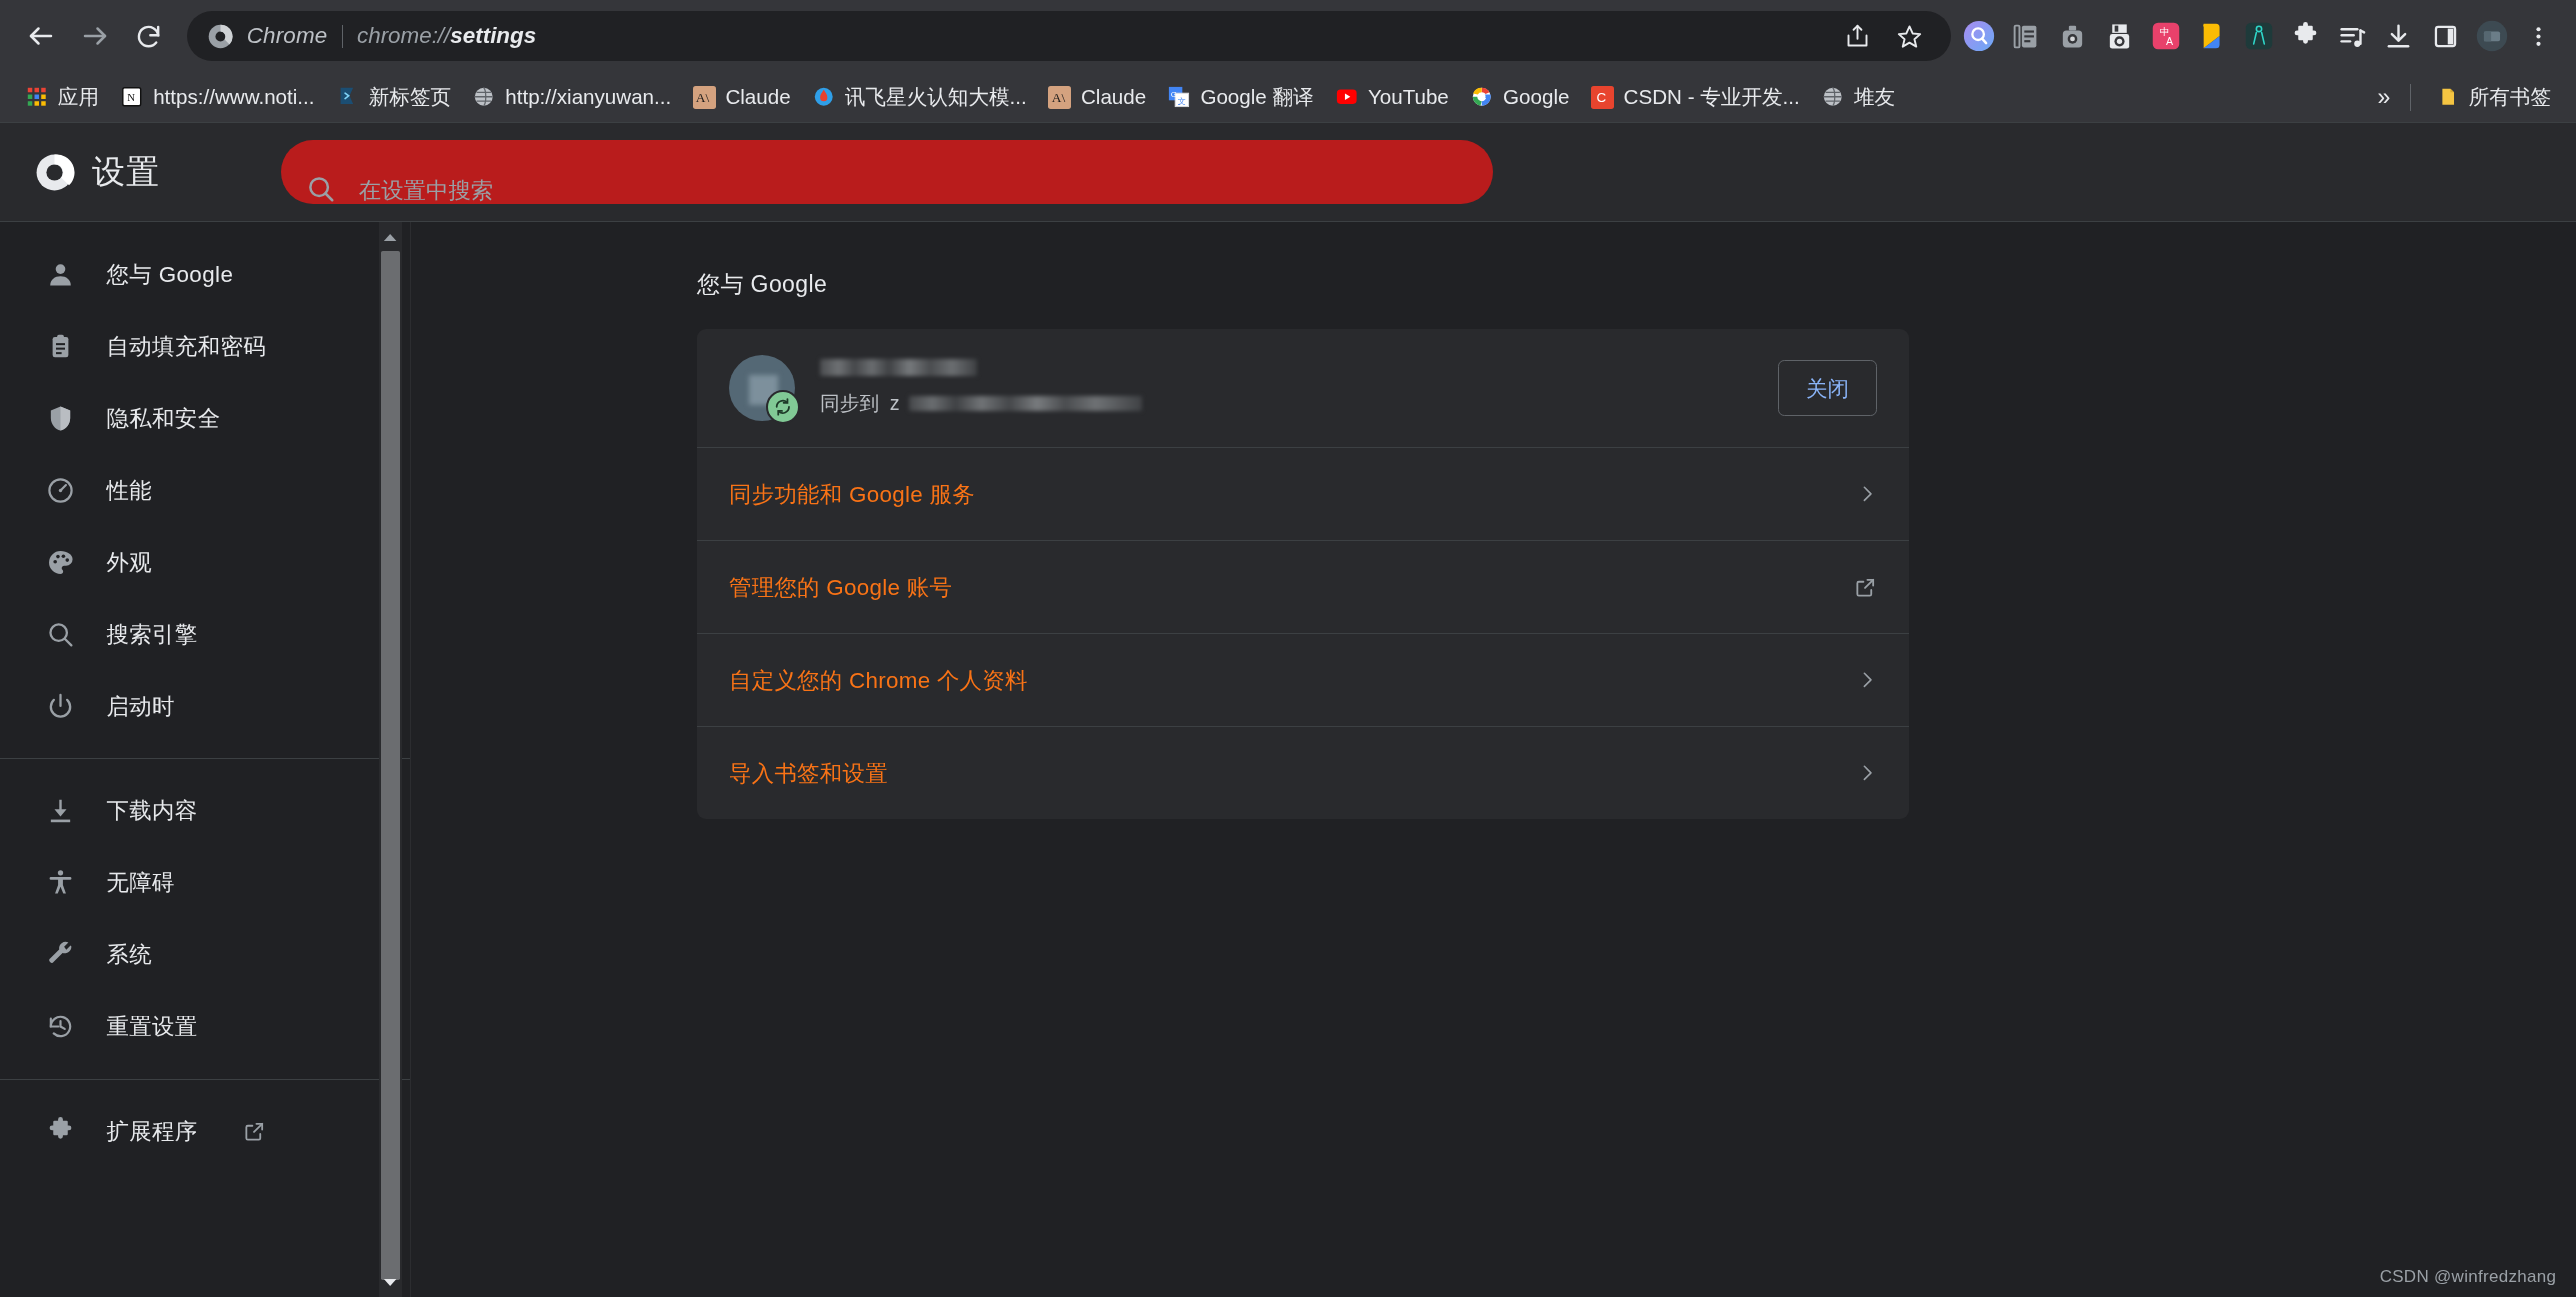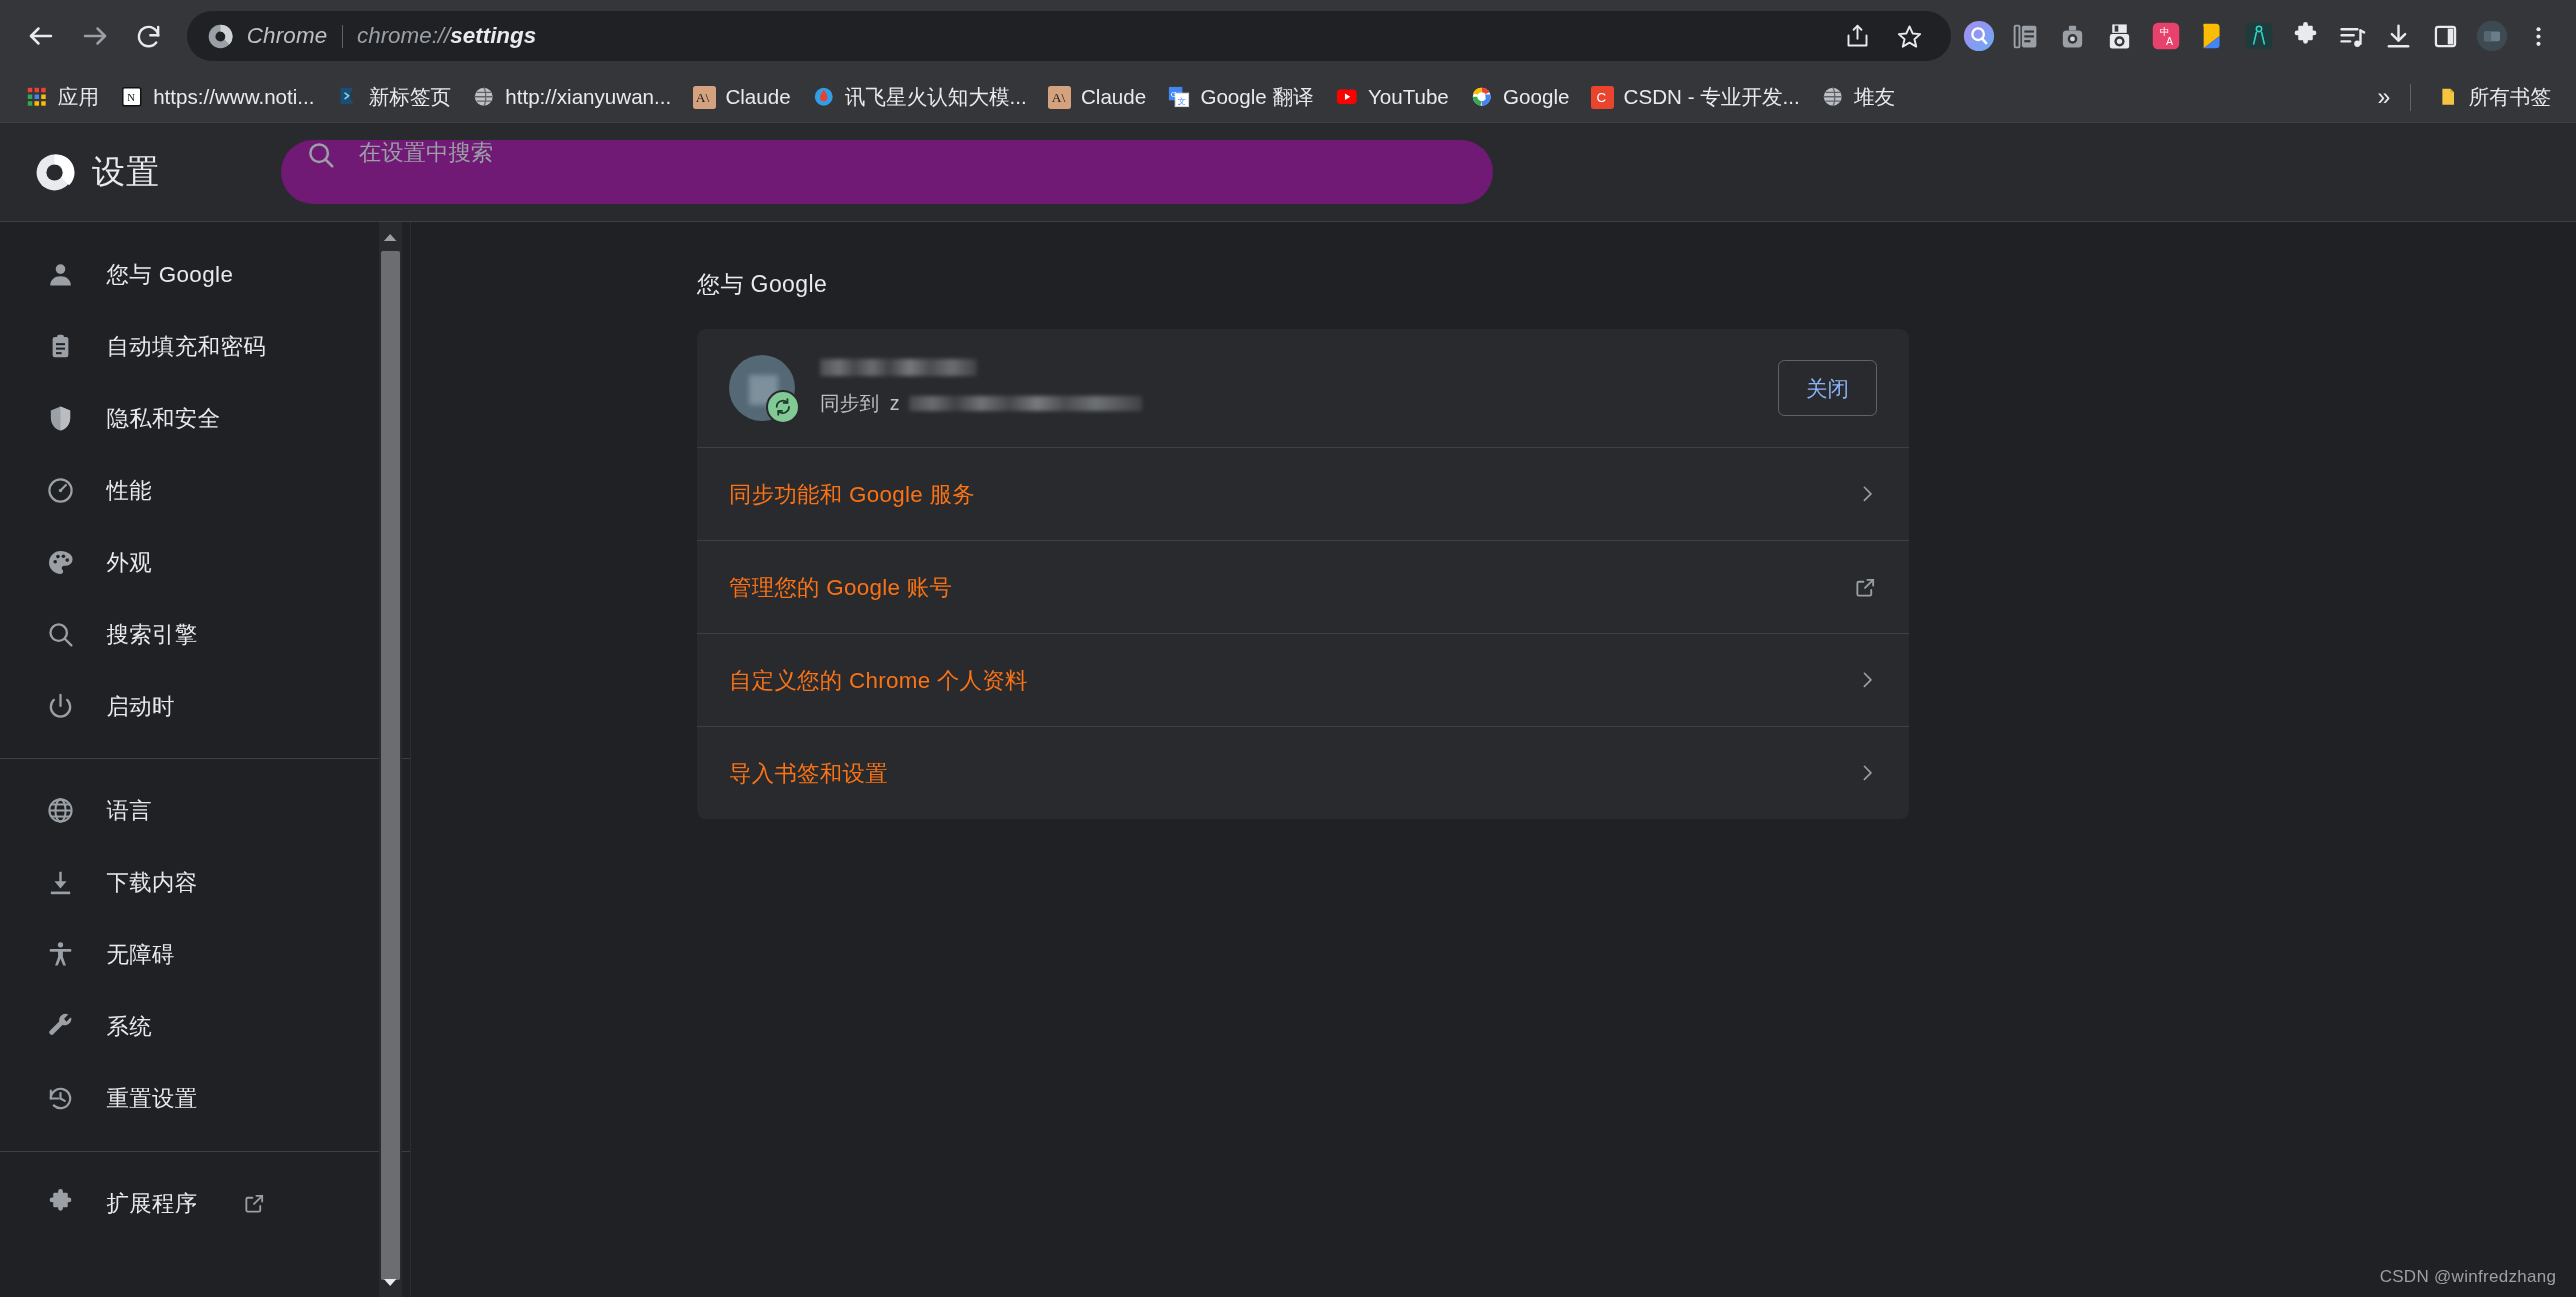--- a/index.html
+++ b/index.html
@@ -124,23 +124,23 @@
     color: #e8eaed;
     font-size: 33px;
     margin-left: 17px;
     letter-spacing: 0.9px;
   }
   .settings-search {
     margin-left: 121px;
     flex: 0 0 auto;
     width: 1212px;
     height: 64px;
-    background: #701a75;
+    background: #b91c1c;
     border-radius: 32px;
-    display: flex; align-items: flex-start;
+    display: flex; align-items: flex-end;
     padding: 0 25px;
   }
   .settings-search .sicon { width: 30px; height: 30px; flex:0 0 auto; }
   .settings-search-input {
     background: transparent; border: none; outline: none;
     color: #e8eaed; font-size: 22.4px;
     font-family: "Liberation Sans", sans-serif;
     margin-left: 23px; width: 100%;
   }
   .settings-search-input::placeholder { color: #9aa0a6; }
@@ -700,32 +700,20 @@
             <svg width="29" height="29" viewBox="0 0 24 24" fill="none" stroke="#9aa0a6" stroke-width="1.9" stroke-linecap="round">
                 <path d="M6.5 6.5a8 8 0 1 0 11 0"></path>
                 <line x1="12" y1="2.5" x2="12" y2="11.5"></line>
               </svg>
           </span>
           <span class="nav-label">启动时</span>
         </div>
 
         <div class="nav-sep"></div>
 
-        <div class="nav-item">
-          <span class="nav-ico">
-            <svg width="29" height="29" viewBox="0 0 24 24" fill="none" stroke="#9aa0a6" stroke-width="1.7">
-                <circle cx="12" cy="12" r="9.2"></circle>
-                <ellipse cx="12" cy="12" rx="4.2" ry="9.2"></ellipse>
-                <line x1="2.8" y1="12" x2="21.2" y2="12"></line>
-                <line x1="4.6" y1="7" x2="19.4" y2="7"></line>
-                <line x1="4.6" y1="17" x2="19.4" y2="17"></line>
-              </svg>
-          </span>
-          <span class="nav-label">语言</span>
-        </div>
 
         <div class="nav-item">
           <span class="nav-ico">
             <svg width="29" height="29" viewBox="0 0 24 24" fill="#9aa0a6">
                 <path d="M11 3h2v8h4l-5 6-5-6h4z"></path>
                 <rect x="4" y="19.5" width="16" height="2.2"></rect>
               </svg>
           </span>
           <span class="nav-label">下载内容</span>
         </div>

